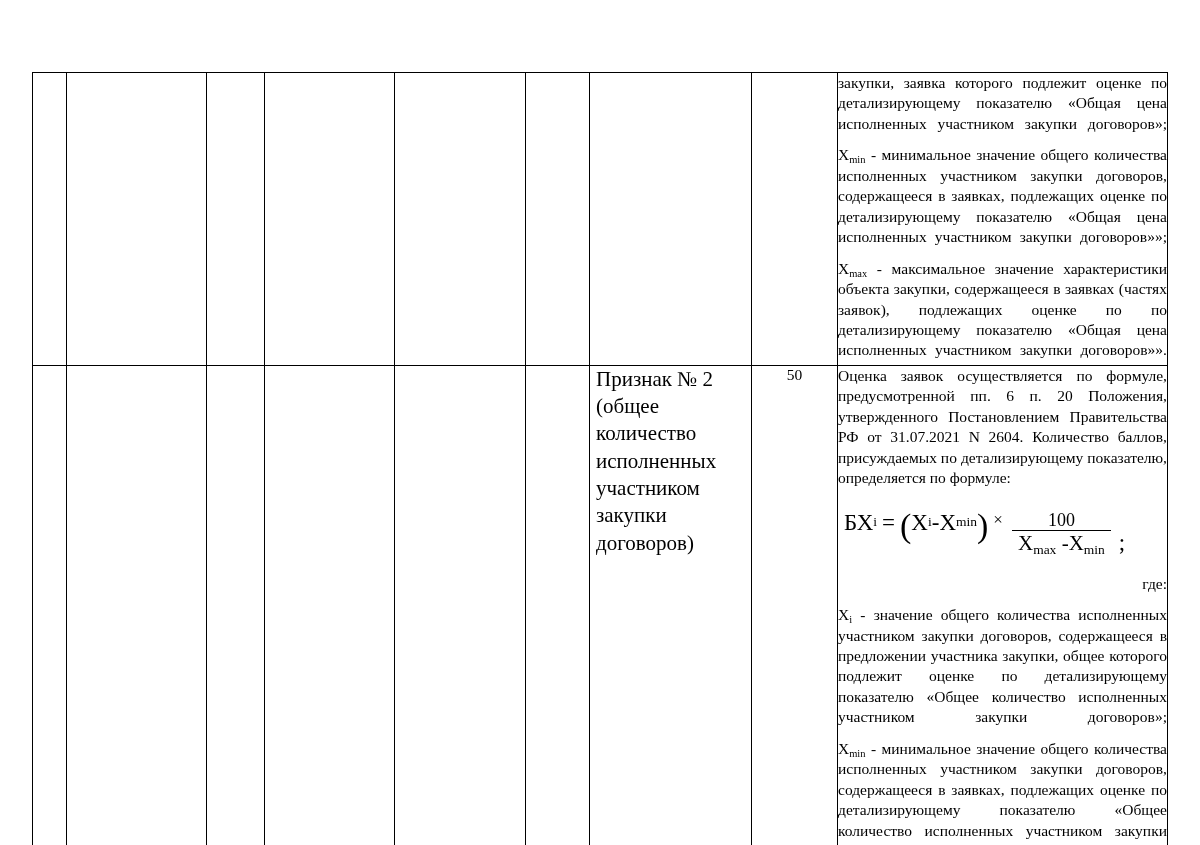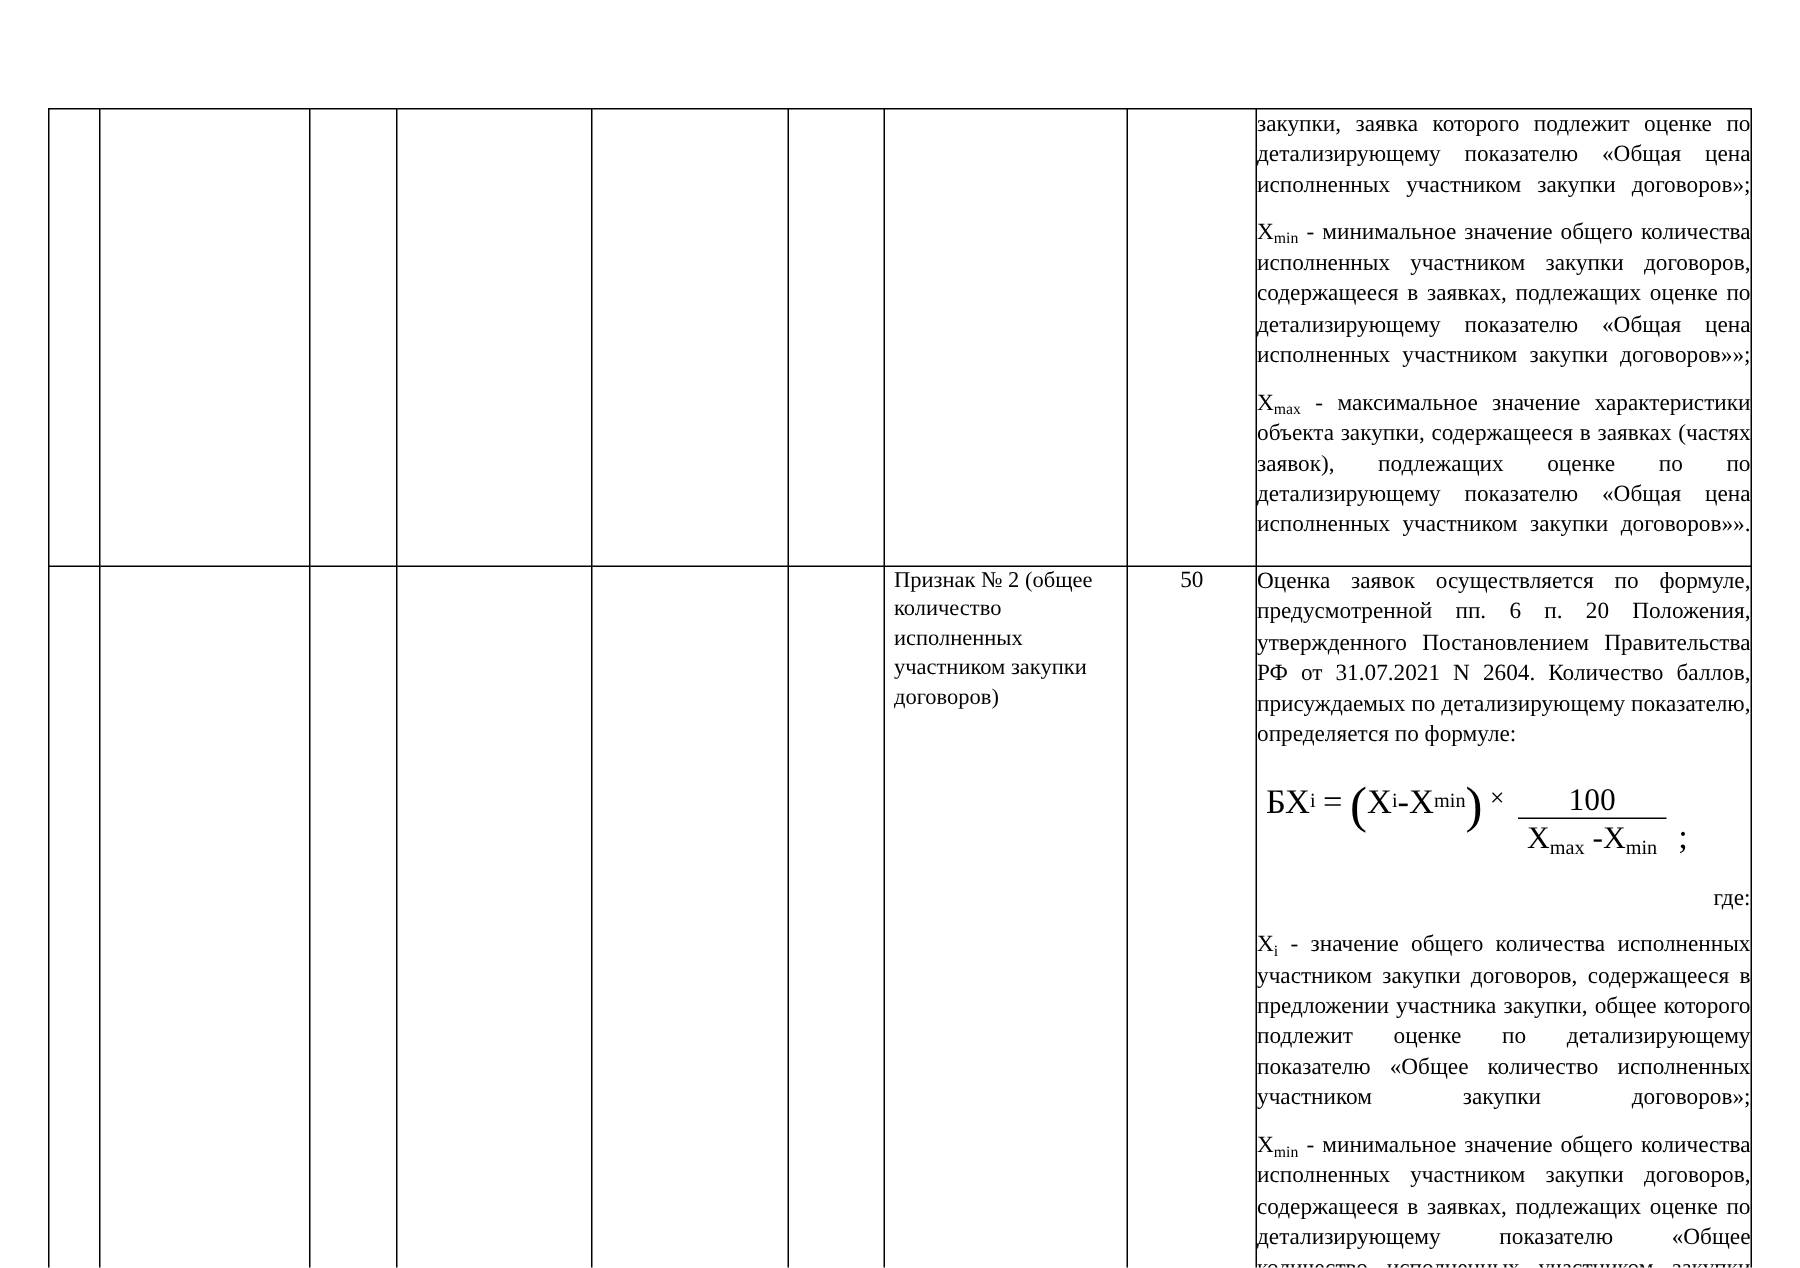--- a/index.html
+++ b/index.html
@@ -57,24 +57,24 @@
   .just.last-line-left {
     text-align: justify;
     text-align-last: left;
   }
   .plain {
     text-align: right;
     font-size: 15.5px;
     line-height: 1.32;
     margin: 0 0 11px 0;
   }
-  .nogap { margin-bottom: 16px; }
+  .nogap { margin-bottom: 4px; }
 
   .crit-label {
-    font-size: 15px;
+    font-size: 21px;
     line-height: 1.3;
     padding: 0 6px 0 6px;
   }
   .crit-cell {
     vertical-align: middle;
   }
   .score-cell {
     vertical-align: middle;
     text-align: center;
     font-size: 15.5px;
@@ -111,21 +111,21 @@
   }
   .frac {
     display: inline-flex;
     flex-direction: column;
     align-items: center;
     vertical-align: middle;
     margin: 0 2px;
   }
   .frac .num {
     padding: 0 10px 1px 10px;
-    font-size: 21px;
+    font-size: 18px;
   }
   .frac .den {
     border-top: 1.3px solid #000;
     padding: 2px 6px 0 6px;
     font-size: 21px;
   }
   .formula sub {
     font-size: 13.5px;
     top: 4px;
   }

